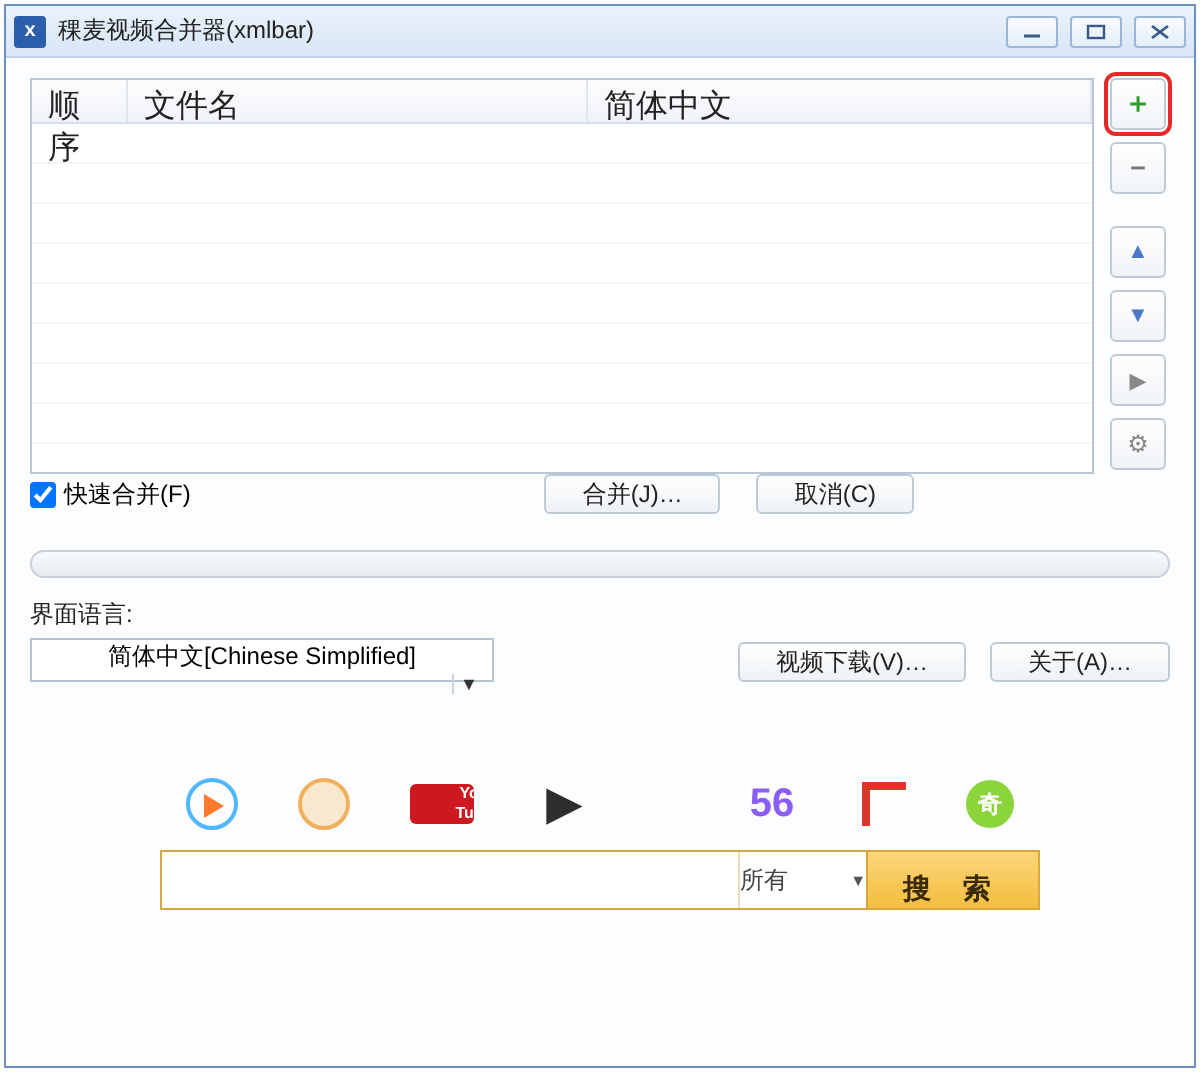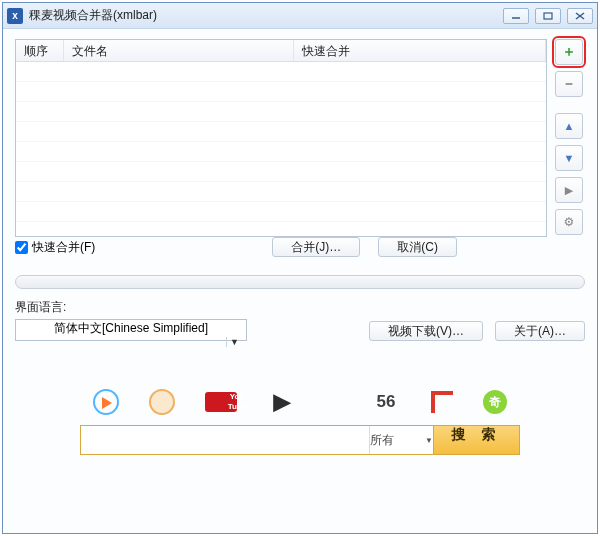--- a/index.html
+++ b/index.html
@@ -70,21 +70,21 @@
 .thead {
   display: flex;
   height: 22px;
   background: linear-gradient(#fdfdfe,#f0f3f8);
   border-bottom: 1px solid #d7dfea;
 }
 .th {
   border-right: 1px solid #e0e6ee;
   padding: 3px 8px;
   color: #222;
-  font-size: 12px;
+  font-size: 16px;
 }
 .th.col1 { width: 48px; }
 .th.col2 { width: 230px; }
 .th.col3 { flex: 1; }
 .tbody { height: calc(100% - 22px); }
 .trow { height: 20px; border-bottom: 1px solid #f3f5f8; }
 .side-btns {
   width: 30px;
   display: flex;
   flex-direction: column;
@@ -169,21 +169,21 @@
 .brand {
   width: 30px; height: 26px;
   display: flex; align-items: center; justify-content: center;
   font-size: 11px; font-weight: bold;
 }
 .b1 { width:26px;height:26px;border:2px solid #51b6ff;border-radius:50%;position:relative; }
 .b1::after{content:"";position:absolute;left:7px;top:6px;border-left:10px solid #ff7a2c;border-top:6px solid transparent;border-bottom:6px solid transparent;}
 .b2 { width:26px;height:26px;border:2px solid #f0b060;border-radius:50%;background:#fbe9cf; }
 .b3 { width:32px;height:20px;background:#cc181e;color:#fff;border-radius:3px;font-size:8px;line-height:10px;text-align:center;padding-top:0;padding-left:32px; }
 .b4 { color:#2e2e2e;font-size:22px; }
-.b5 { color:#404040;font-size:17px;margin-left:44px; }
+.b5 { color:#8b5cf6;font-size:20px;margin-left:44px; }
 .b6 { width:22px;height:22px;border:4px solid #d9382a;border-right:none;border-bottom:none;}
 .b7 { width:24px;height:24px;border-radius:50%;background:#8bd43a;color:#fff;font-size:12px; }
 .search-row {
   margin-top: 10px;
   display: flex;
   justify-content: center;
 }
 .search-box {
   width: 440px; height: 30px;
   border: 1px solid #d8a73e;
@@ -203,21 +203,21 @@
   display: flex; align-items: center; justify-content: space-between;
   gap: 4px;
   color: #444;
   font-size: 12px;
 }
 .search-cat .dd { font-size: 8px; color:#555; }
 .search-btn {
   width: 86px;
   background: linear-gradient(#fbd57a,#f4be3f);
   border-left: 1px solid #d8a73e;
-  display: flex; align-items: flex-start; justify-content: center;
+  display: flex; align-items: flex-end; justify-content: center;
   font-size: 14px; letter-spacing: 6px;
   color: #3a2a05;
   font-weight: bold;
 }
 svg { display:block; }
 </style>
 </head>
 <body>
 
 <div class="window">
@@ -244,21 +244,21 @@
     </div>
   </div>
 
   <div class="content">
 
     <div class="list-area">
       <div class="table-wrap">
         <div class="thead">
           <div class="th col1">顺序</div>
           <div class="th col2">文件名</div>
-          <div class="th col3">快速合并</div>
+          <div class="th col3">简体中文</div>
         </div>
         <div class="tbody">
           <div class="trow"></div>
           <div class="trow"></div>
           <div class="trow"></div>
           <div class="trow"></div>
           <div class="trow"></div>
           <div class="trow"></div>
           <div class="trow"></div>
           <div class="trow"></div>

